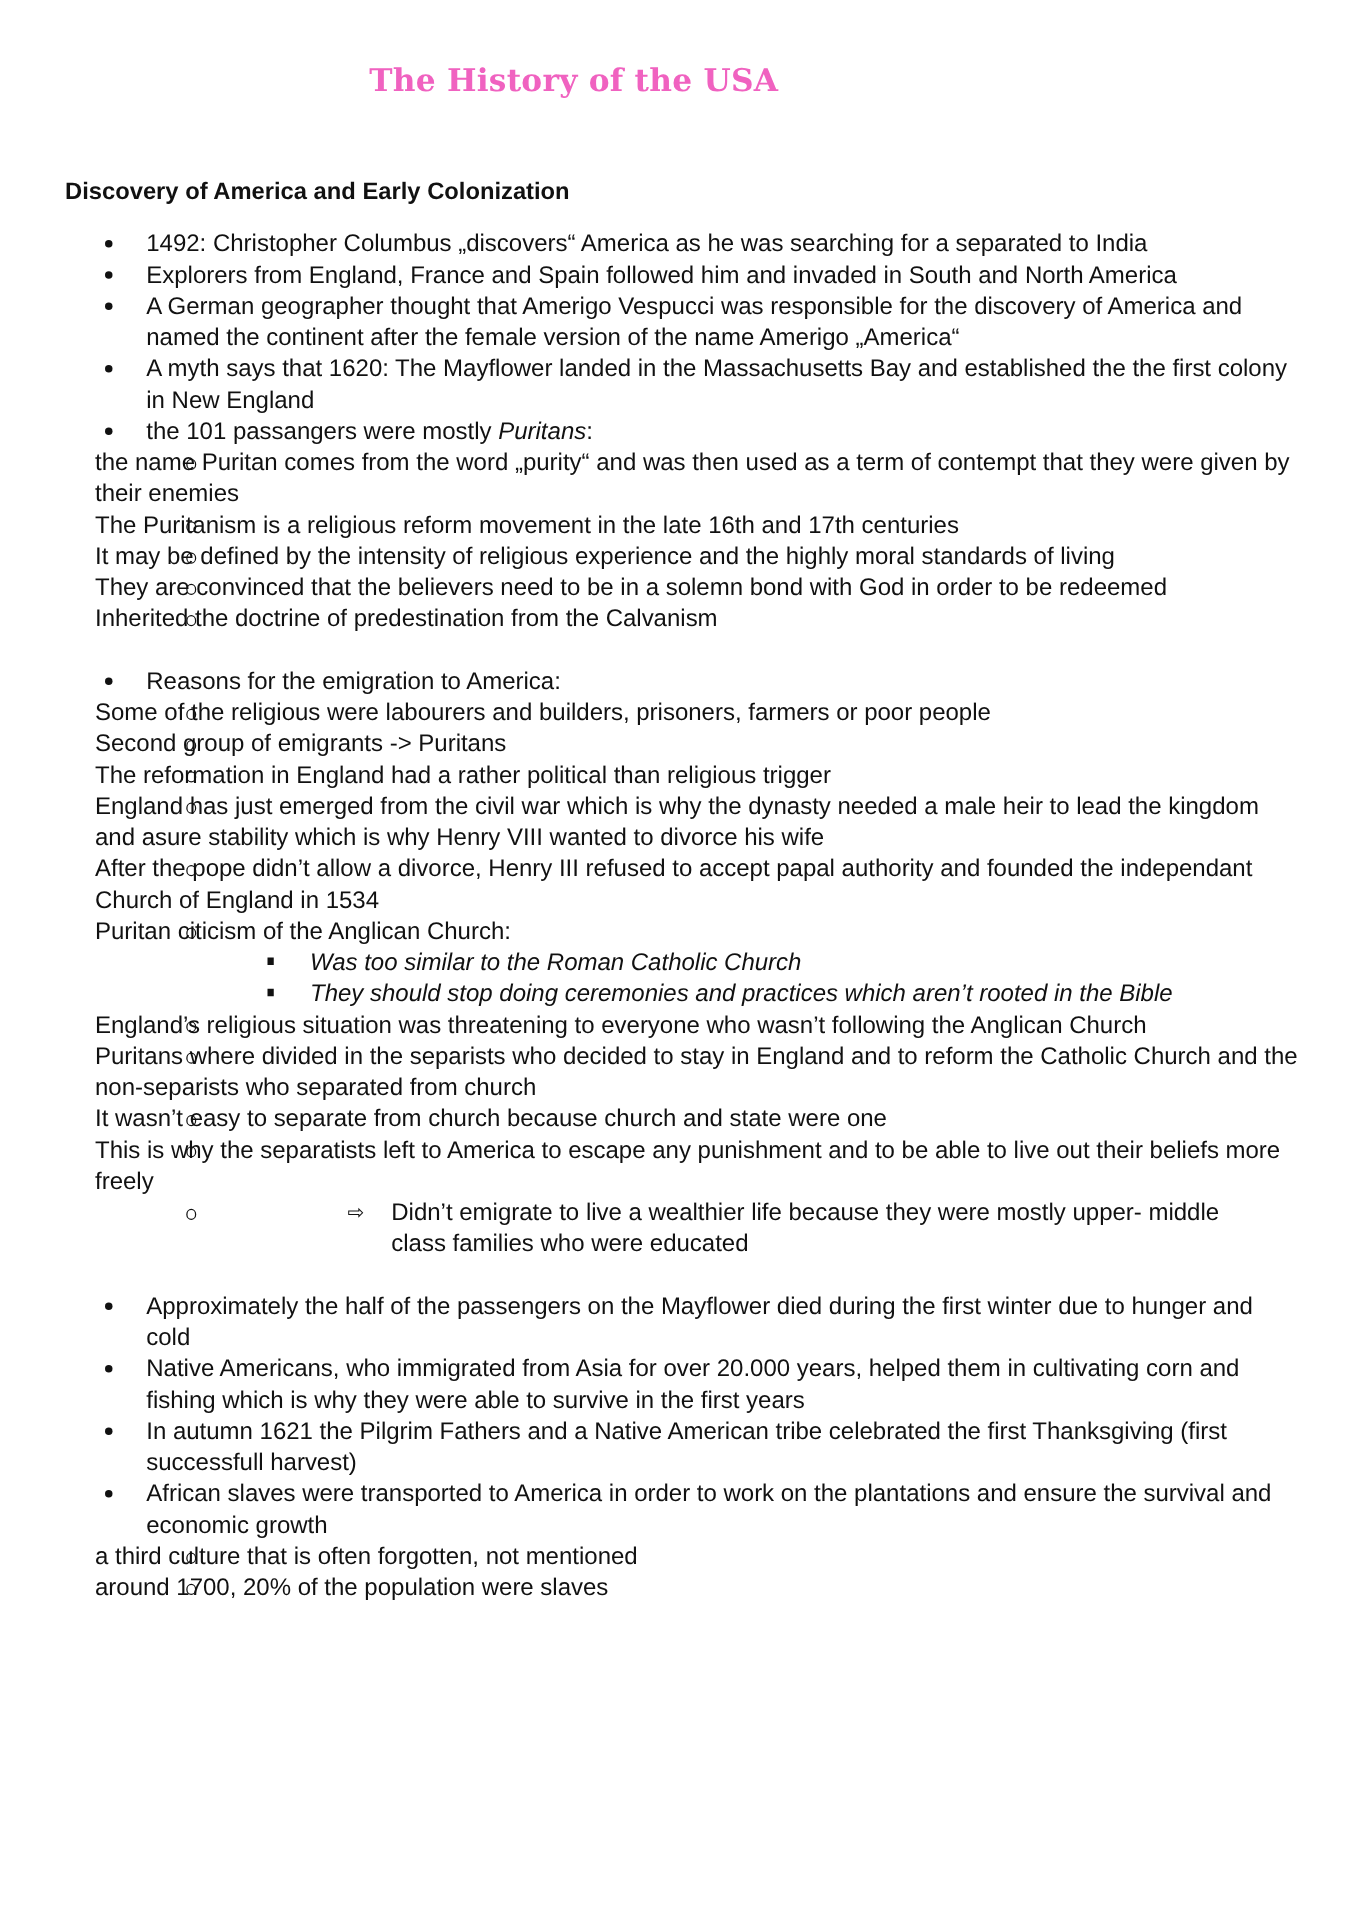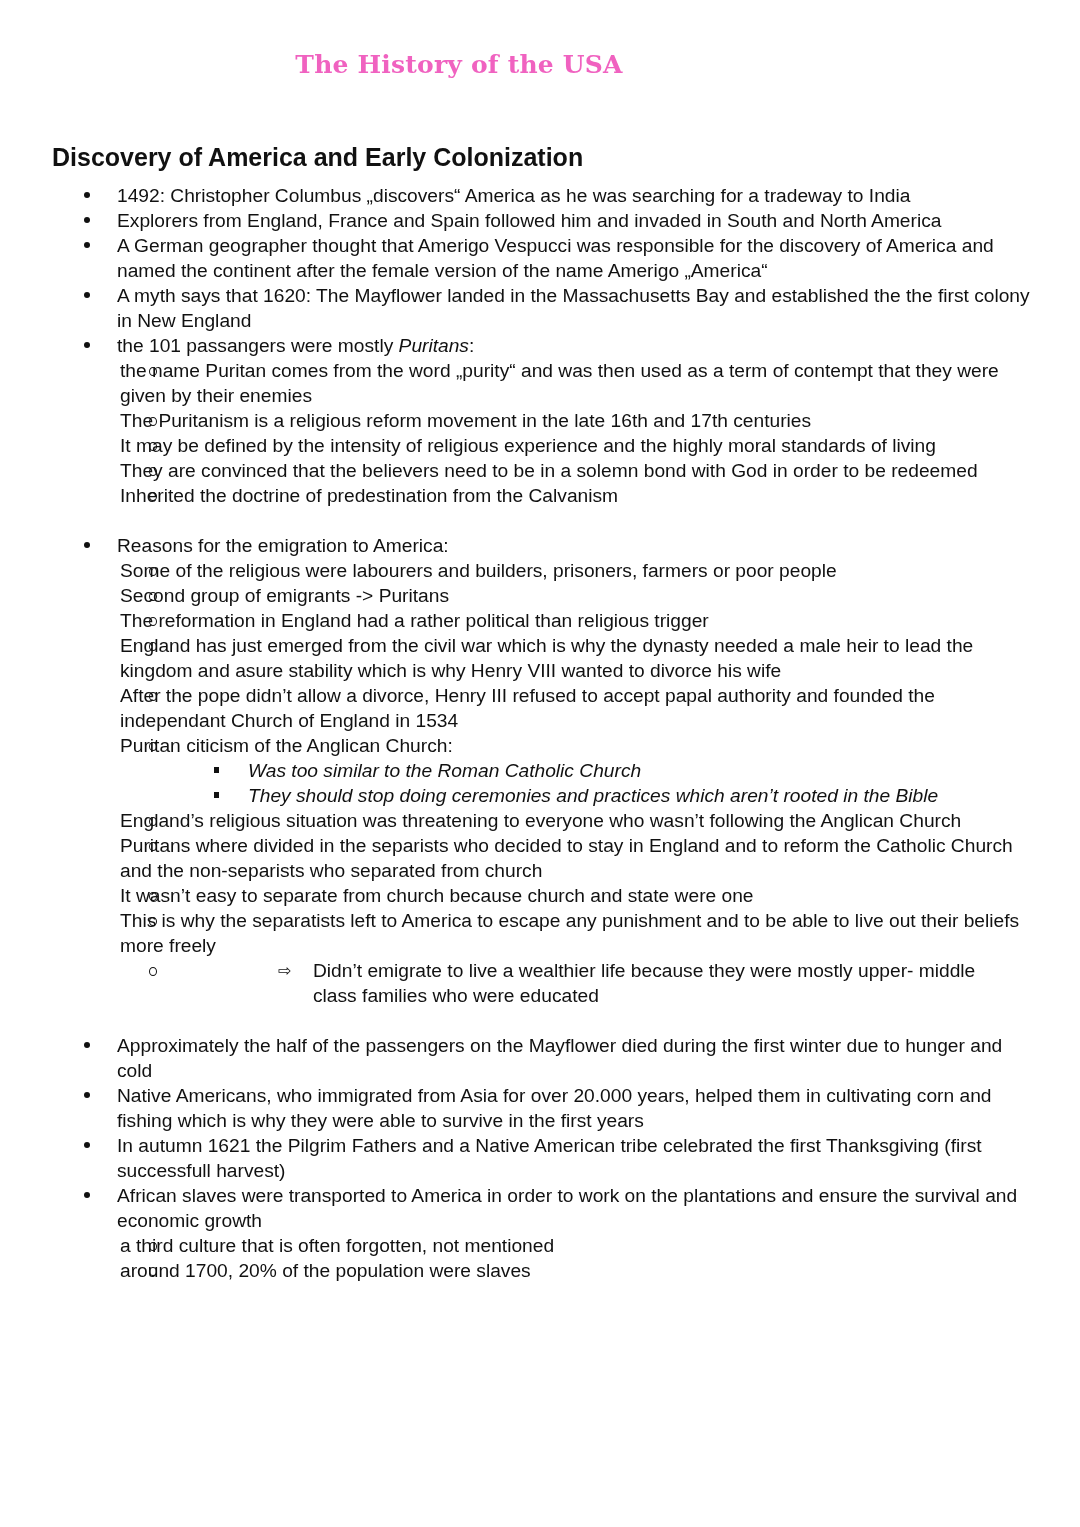--- a/index.html
+++ b/index.html
@@ -17,31 +17,31 @@
     font-family: "DejaVu Serif", serif;
     font-weight: bold;
     font-size: 25px;
     color: #f062c0;
     letter-spacing: 0.2px;
   }
   .heading {
     position: absolute;
     top: 143px; left: 52px;
     font-weight: bold;
-    font-size: 25px;
+    font-size: 19px;
   }
   .content {
     position: absolute;
     top: 183px; left: 0; width: 1080px;
     font-size: 19.2px;
     line-height: 25px;
   }
   .row { position: relative; }
   .l1 { padding-left: 117px; padding-right: 40px; }
-  .l2 { padding-left: 120px; padding-right: 40px; }
+  .l2 { padding-left: 76px; padding-right: 40px; }
   .l3 { padding-left: 248px; padding-right: 40px; font-style: italic; }
   .l4 { padding-left: 313px; padding-right: 60px; }
   .bullet {
     position: absolute;
     top: 0;
     line-height: 25px;
   }
   .l1 .bullet { left: 84px; font-size: 17px; }
   .l2 .bullet { left: 149px; font-size: 14px; top: 1px; }
   .l3 .bullet { left: 214px; font-size: 10px; top: 0; }
@@ -62,21 +62,21 @@
   em { font-style: italic; }
 </style>
 </head>
 <body>
 
 <div class="title">The History of the USA</div>
 <div class="heading">Discovery of America and Early Colonization</div>
 
 <div class="content">
 
-  <div class="row l1"><span class="bullet"><span class="dot-b"></span></span><span>1492: Christopher Columbus „discovers“ America as he was searching for a tradeway to India</span></div>
+  <div class="row l1"><span class="bullet"><span class="dot-b"></span></span><span>1492: Christopher Columbus „discovers“ America as he was searching for a separated to India</span></div>
   <div class="row l1"><span class="bullet"><span class="dot-b"></span></span><span>Explorers from England, France and Spain followed him and invaded in South and North America</span></div>
   <div class="row l1"><span class="bullet"><span class="dot-b"></span></span><span>A German geographer thought that Amerigo Vespucci was responsible for the discovery of America and named the continent after the female version of the name Amerigo „America“</span></div>
   <div class="row l1"><span class="bullet"><span class="dot-b"></span></span><span>A myth says that 1620: The Mayflower landed in the Massachusetts Bay and established the the first colony in New England</span></div>
   <div class="row l1"><span class="bullet"><span class="dot-b"></span></span><span>the 101 passangers were mostly </span><em>Puritans</em><span>:</span></div>
   <div class="row l2"><span class="bullet"><span class="circ-b"></span></span><span>the name Puritan comes from the word „purity“ and was then used as a term of contempt that they were given by their enemies</span></div>
   <div class="row l2"><span class="bullet"><span class="circ-b"></span></span><span>The Puritanism is a religious reform movement in the late 16th and 17th centuries</span></div>
   <div class="row l2"><span class="bullet"><span class="circ-b"></span></span><span>It may be defined by the intensity of religious experience and the highly moral standards of living</span></div>
   <div class="row l2"><span class="bullet"><span class="circ-b"></span></span><span>They are convinced that the believers need to be in a solemn bond with God in order to be redeemed</span></div>
   <div class="row l2"><span class="bullet"><span class="circ-b"></span></span><span>Inherited the doctrine of predestination from the Calvanism</span></div>
 

